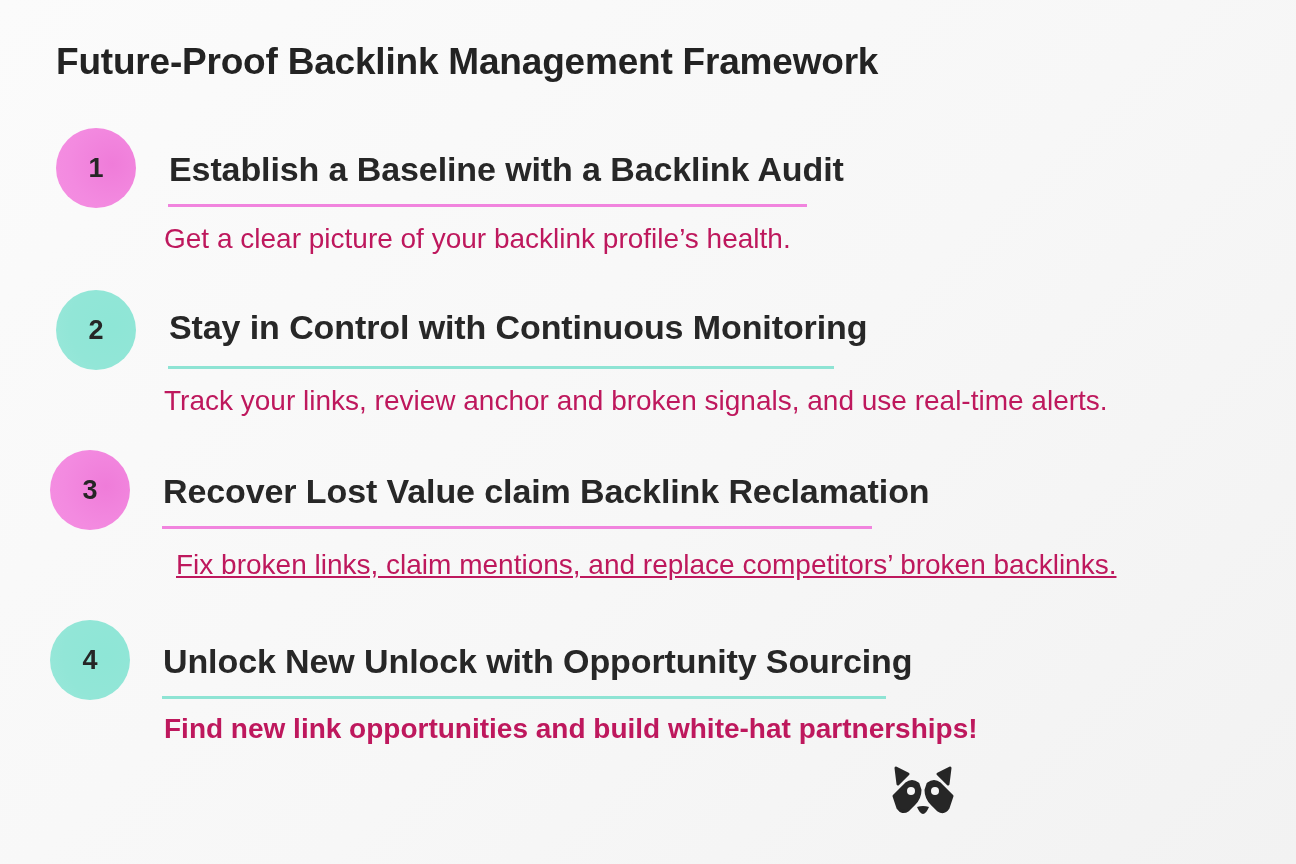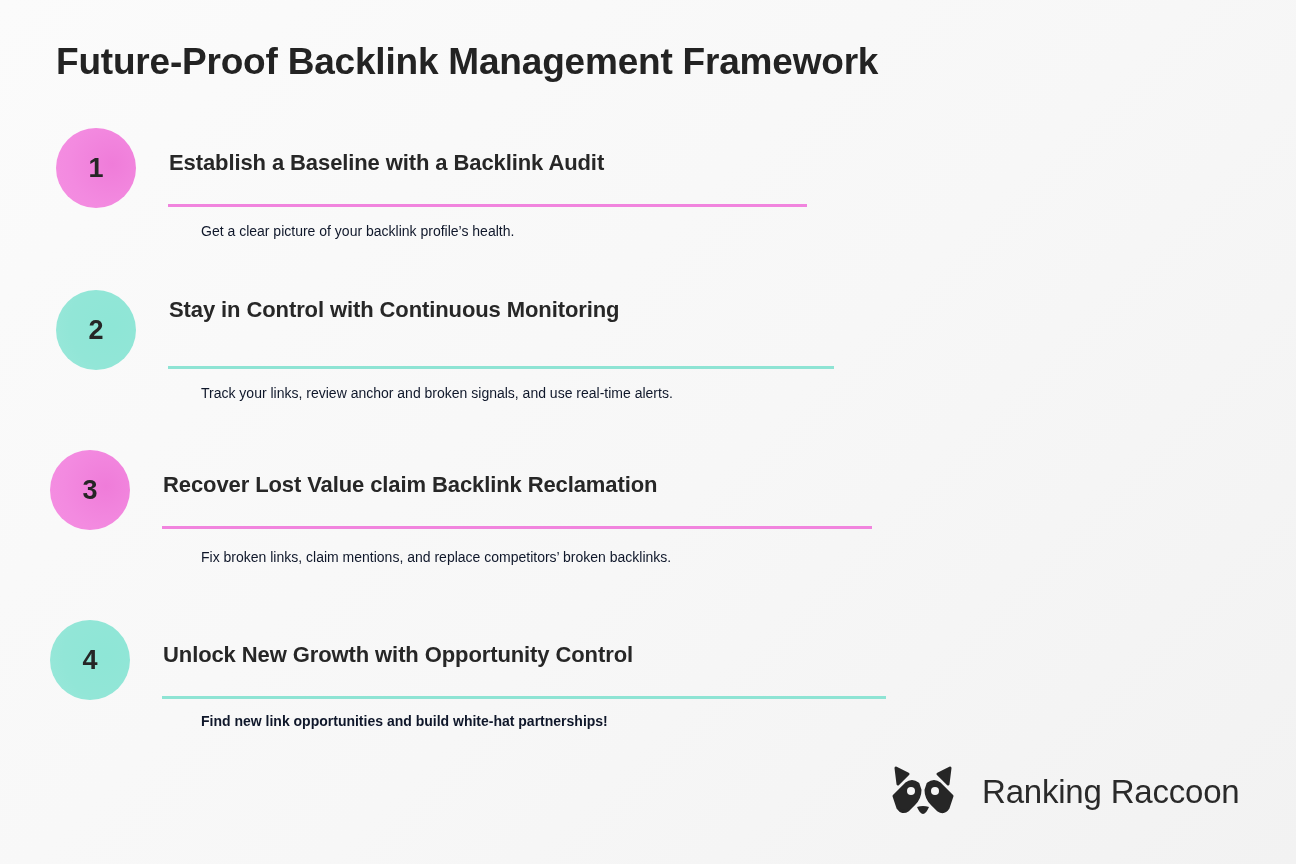--- a/index.html
+++ b/index.html
@@ -44,38 +44,37 @@
       color: #262626;
     }
     .circle.pink {
       background: radial-gradient(circle at 70% 45%, #ef7cd9 0%, #f38ae0 60%, #f590e2 100%);
     }
     .circle.teal {
       background: radial-gradient(circle at 70% 45%, #8ee6d6 0%, #92e6d7 60%, #9be8da 100%);
     }
     .heading {
       position: absolute;
-      font-size: 22px;
+      font-size: 34px;
       font-weight: 700;
       color: #272727;
       white-space: nowrap;
       letter-spacing: -0.1px;
     }
     .underline {
       position: absolute;
       height: 3px;
     }
     .underline.pink { background: #f184de; }
     .underline.teal { background: #8ee4d4; }
     .desc {
       position: absolute;
-      font-size: 14px;
-      color: #0f172a;
+      font-size: 28px;
+      color: #be185d;
       white-space: nowrap;
-      margin-left: 37px;
     }
     .brand {
       position: absolute;
       left: 890px;
       top: 764px;
       display: flex;
       align-items: center;
     }
     .brand-name {
       margin-left: 26px;
@@ -93,35 +92,35 @@
 
 <div class="step">
   <div class="circle pink" style="left:56px; top:128px;">1</div>
   <div class="heading" style="left:169px; top:150px;">Establish a Baseline with a Backlink Audit</div>
   <div class="underline pink" style="left:168px; top:204px; width:639px;"></div>
   <div class="desc" style="left:164px; top:223px;">Get a clear picture of your backlink profile’s health.</div>
 </div>
 
 <div class="step">
   <div class="circle teal" style="left:56px; top:290px;">2</div>
-  <div class="heading" style="left:169px; top:297px;">Stay in Control with Continuous Monitoring</div>
+  <div class="heading" style="left:169px; top:308px;">Stay in Control with Continuous Monitoring</div>
   <div class="underline teal" style="left:168px; top:366px; width:666px;"></div>
   <div class="desc" style="left:164px; top:385px;">Track your links, review anchor and broken signals, and use real-time alerts.</div>
 </div>
 
 <div class="step">
   <div class="circle pink" style="left:50px; top:450px;">3</div>
   <div class="heading" style="left:163px; top:472px;">Recover Lost Value claim Backlink Reclamation</div>
   <div class="underline pink" style="left:162px; top:526px; width:710px;"></div>
-  <div class="desc" style="left:164px; top:549px;">Fix broken links, claim mentions, and replace competitors’ broken backlinks.</div>
+  <div class="desc" style="left:176px; top:549px;text-decoration:underline;">Fix broken links, claim mentions, and replace competitors’ broken backlinks.</div>
 </div>
 
 <div class="step">
   <div class="circle teal" style="left:50px; top:620px;">4</div>
-  <div class="heading" style="left:163px; top:642px;">Unlock New Growth with Opportunity Control</div>
+  <div class="heading" style="left:163px; top:642px;">Unlock New Unlock with Opportunity Sourcing</div>
   <div class="underline teal" style="left:162px; top:696px; width:724px;"></div>
   <div class="desc" style="left:164px; top:713px;font-weight:bold;">Find new link opportunities and build white-hat partnerships!</div>
 </div>
 
 <div class="brand">
   <span>
     <svg width="66" height="52" viewBox="0 0 66 52">
 
       <path d="M6 4 L18 10 L8 20 Z" fill="#262626" stroke="#262626" stroke-width="3" stroke-linejoin="round"></path>
       <path d="M60 4 L48 10 L58 20 Z" fill="#262626" stroke="#262626" stroke-width="3" stroke-linejoin="round"></path>
@@ -129,14 +128,13 @@
       <path d="M4 32 L16 20 Q22 15 28 20 L30 26 Q30 34 24 40 L18 46 Q12 50 8 44 Z" fill="#262626" stroke="#262626" stroke-width="3" stroke-linejoin="round"></path>
 
       <path d="M62 32 L50 20 Q44 15 38 20 L36 26 Q36 34 42 40 L48 46 Q54 50 58 44 Z" fill="#262626" stroke="#262626" stroke-width="3" stroke-linejoin="round"></path>
 
       <circle cx="21" cy="27" r="4" fill="#f5f5f5"></circle>
       <circle cx="45" cy="27" r="4" fill="#f5f5f5"></circle>
 
       <path d="M27 43 Q33 41 39 43 Q36 50 33 50 Q30 50 27 43 Z" fill="#262626"></path>
     </svg>
   </span>
-  <span class="brand-name">Ranking Raccoon</span>
 </div>
 
 </body></html>

